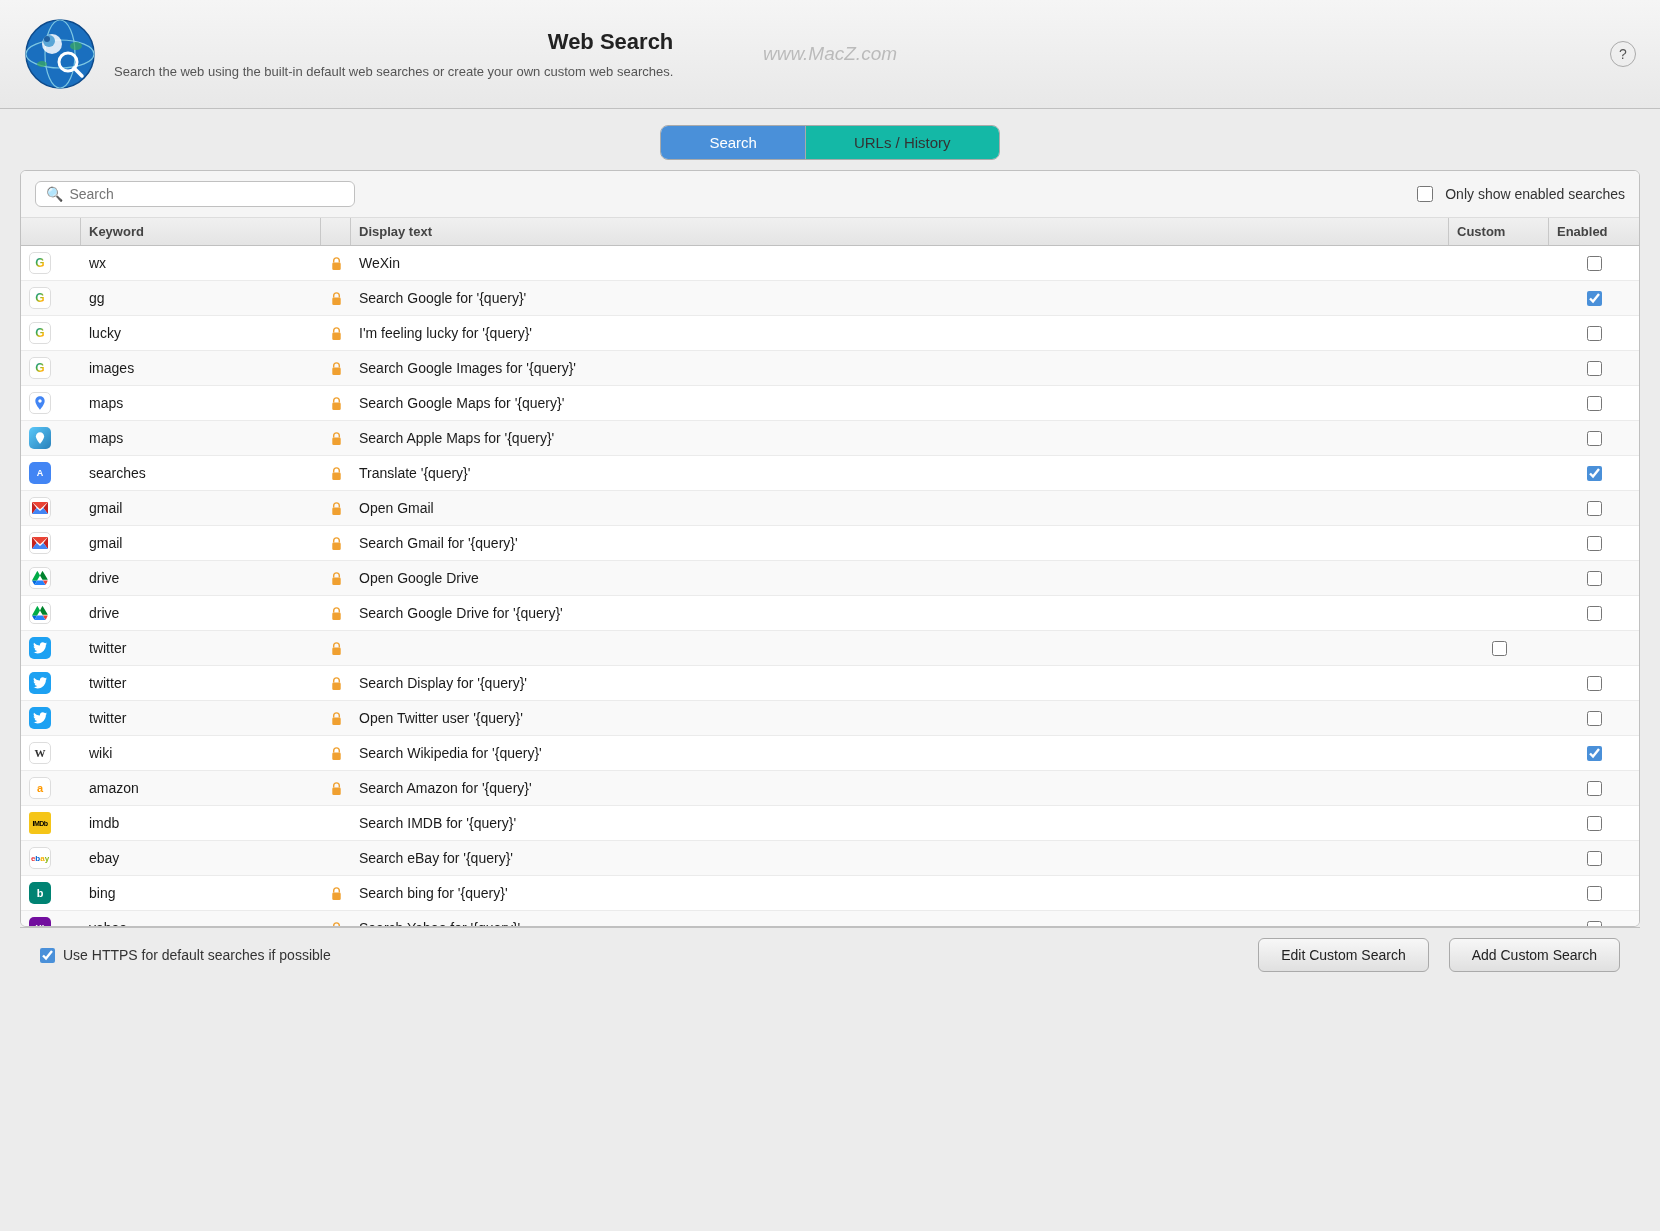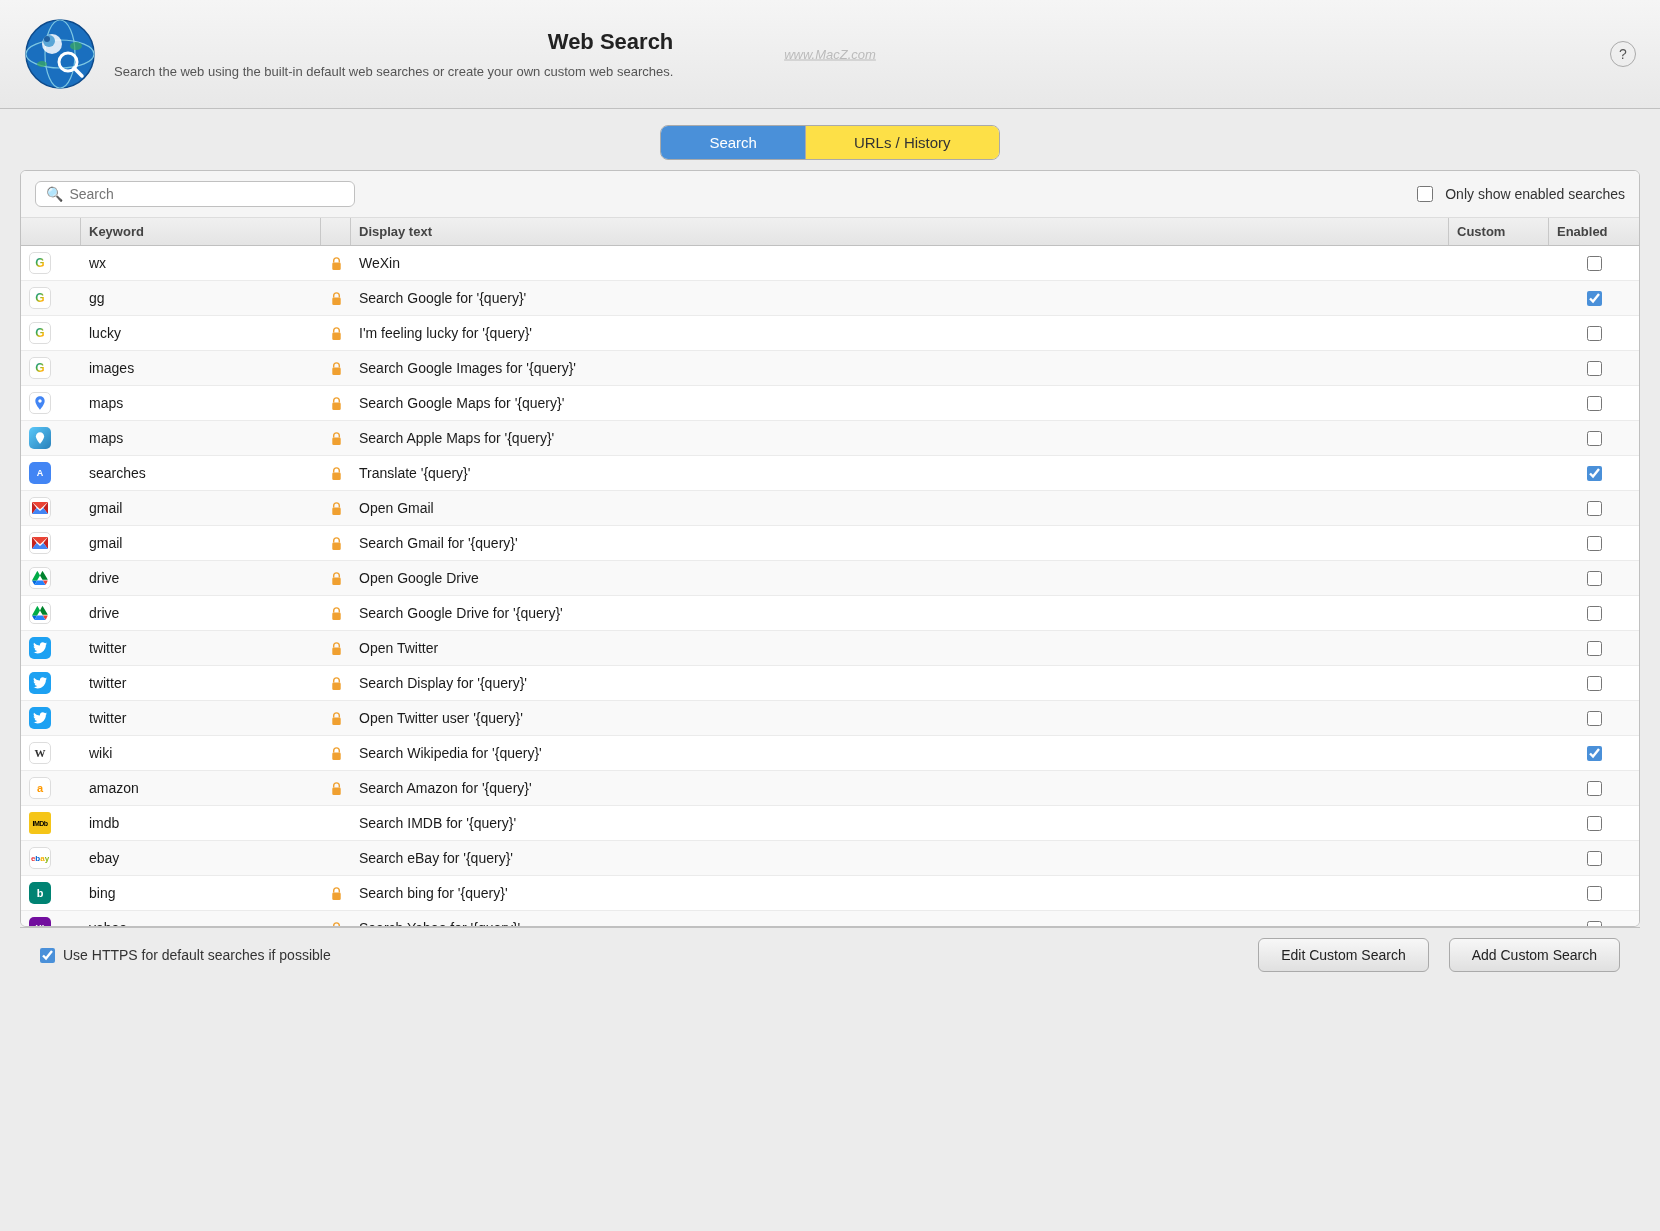--- a/index.html
+++ b/index.html
@@ -36,26 +36,25 @@
     .header-text p {
       font-size: 13px;
       color: #555;
       margin-top: 9px;
     }
     .watermark {
       position: absolute;
       left: 50%;
       top: 50%;
       transform: translate(-50%, -50%);
-      font-size: 13px;
+      font-size: 19px;
       color: #999;
       font-style: italic;
       pointer-events: none;
       opacity: 0.6;
-      text-decoration: underline;
     }
     .help-btn {
       position: absolute;
       right: 24px;
       top: 50%;
       transform: translateY(-50%);
       width: 26px;
       height: 26px;
       border-radius: 50%;
       border: 1.5px solid #aaa;
@@ -79,21 +78,21 @@
       display: flex;
       border: 1px solid #aaa;
       border-radius: 8px;
       overflow: hidden;
     }
     .tab {
       padding: 8px 48px;
       font-size: 15px;
       font-weight: 500;
       cursor: pointer;
-      background: #fde047;
+      background: #14b8a6;
       color: #333;
       border: none;
       outline: none;
     }
     .tab.active {
       background: #4a90d9;
       color: #fff;
     }
     .tab:not(:last-child) {
       border-right: 1px solid #aaa;
@@ -607,21 +606,20 @@
             </div>
           </div>
         </div>
         <div class="cell">twitter</div>
         <div class="cell cell-lock">
           <svg width="13" height="15" viewBox="0 0 13 16">
             <rect x="2" y="7" width="9" height="8" rx="1.5" fill="#f0a030"></rect>
             <path d="M3.5 7V5a3 3 0 016 0v2" fill="none" stroke="#f0a030" stroke-width="1.5"></path>
           </svg>
         </div>
-        <div class="cell">Open Twitter</div>
         <div class="cell cell-custom"></div>
         <div class="cell cell-checkbox">
           <input type="checkbox" style="">
         </div>
       </div>
       <div class="table-row">
         <div class="cell">
           <div class="cell-icon">
             <div class="icon-circle" style="background: rgb(29, 161, 242);">
               <svg width="14" height="12" viewBox="0 0 24 20">

